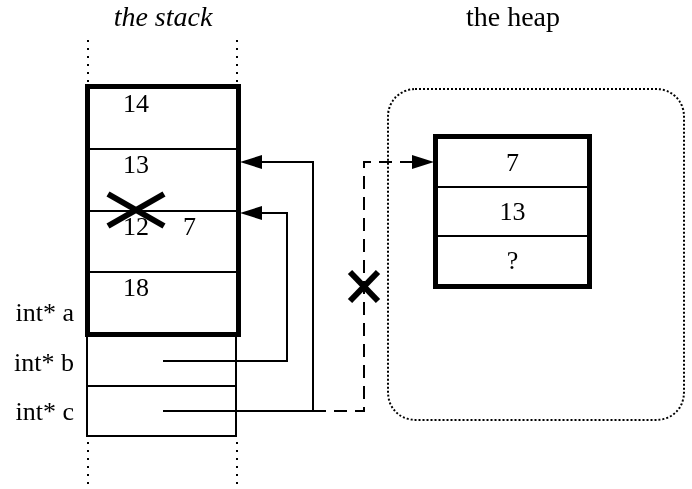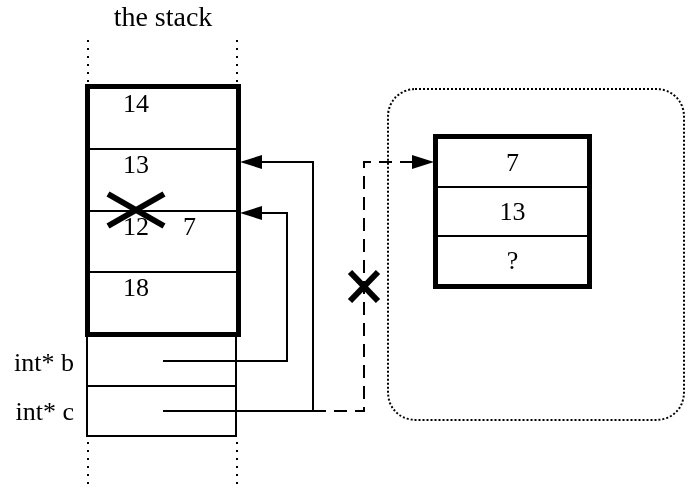--- a/index.html
+++ b/index.html
@@ -10,21 +10,21 @@
     font-family:"Liberation Serif", serif;
     color:#000;
     overflow:hidden;
   }
   .title{
     position:absolute;
     font-size:28px;
     text-align:center;
     white-space:nowrap;
   }
-  .stack-title{left:85px;top:1px;width:156px;}
+  .stack-title{left:85px;top:1px;width:156px;font-style:italic;}
   .heap-title{left:431px;top:1px;width:164px;}
 
   .stack-box{
     position:absolute;left:85px;top:84px;width:156px;height:253px;
     border:5px solid #000;box-sizing:border-box;
     display:flex;flex-direction:column;
   }
   .stack-cell{
     flex:1;display:flex;
     padding-left:33px;font-size:26px;
@@ -70,20 +70,21 @@
     position:absolute;left:0;top:0;width:692px;height:489px;
     pointer-events:none;
   }
 </style>
 </head>
 <body>
 
 <div class="canvas">
 
   <div class="title stack-title">the stack</div>
+  <div class="title heap-title">the heap</div>
 
   <div class="stack-box">
     <div class="stack-cell">
       <span>14</span>
     </div>
     <div class="stack-cell">
       <span>13</span>
     </div>
     <div class="stack-cell">
       <span>12</span>
@@ -92,20 +93,21 @@
     <div class="stack-cell">
       <span>18</span>
     </div>
   </div>
 
   <div class="ptr-cells">
     <div class="ptr-cell first"></div>
     <div class="ptr-cell"></div>
   </div>
 
+  <div class="var-label var-a">int* a</div>
   <div class="var-label var-c">int* c</div>
   <div class="var-label var-b">int* b</div>
 
   <div class="heap-region"></div>
   <div class="heap-box">
     <div class="heap-cell">
       <span>7</span>
     </div>
     <div class="heap-cell">
       <span>13</span>

